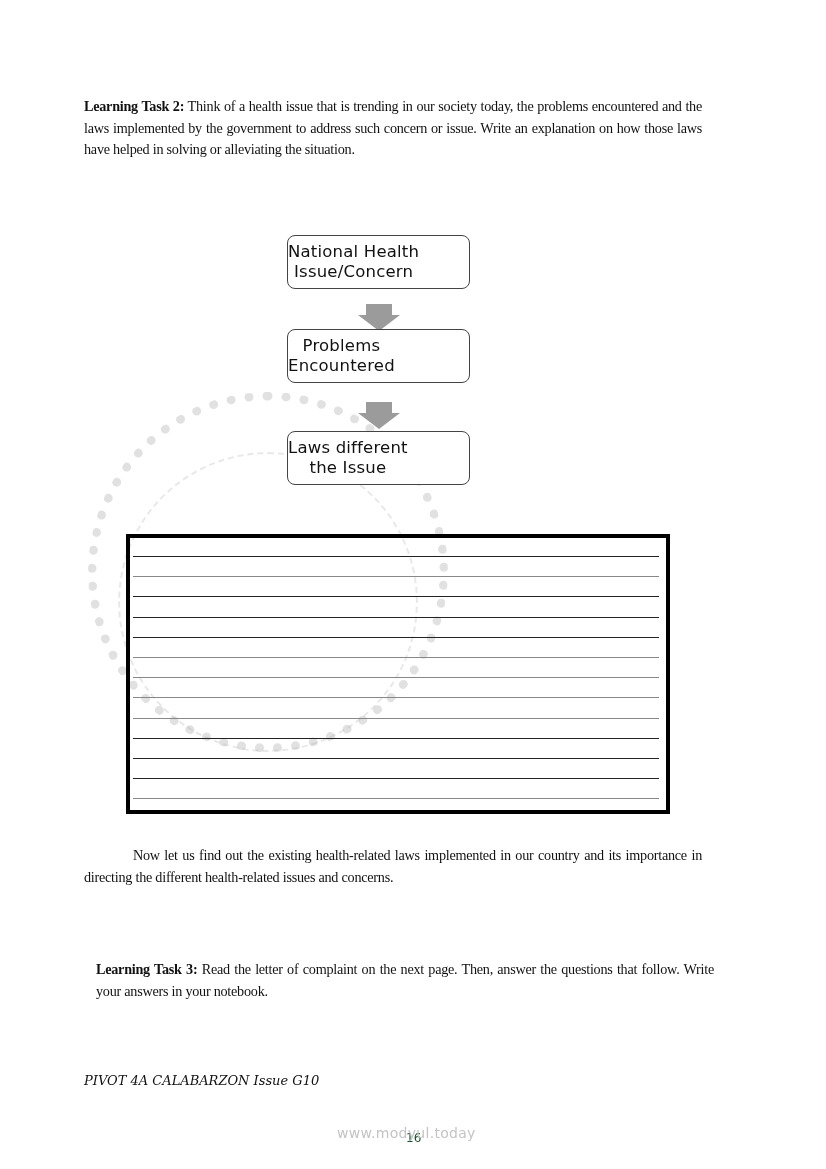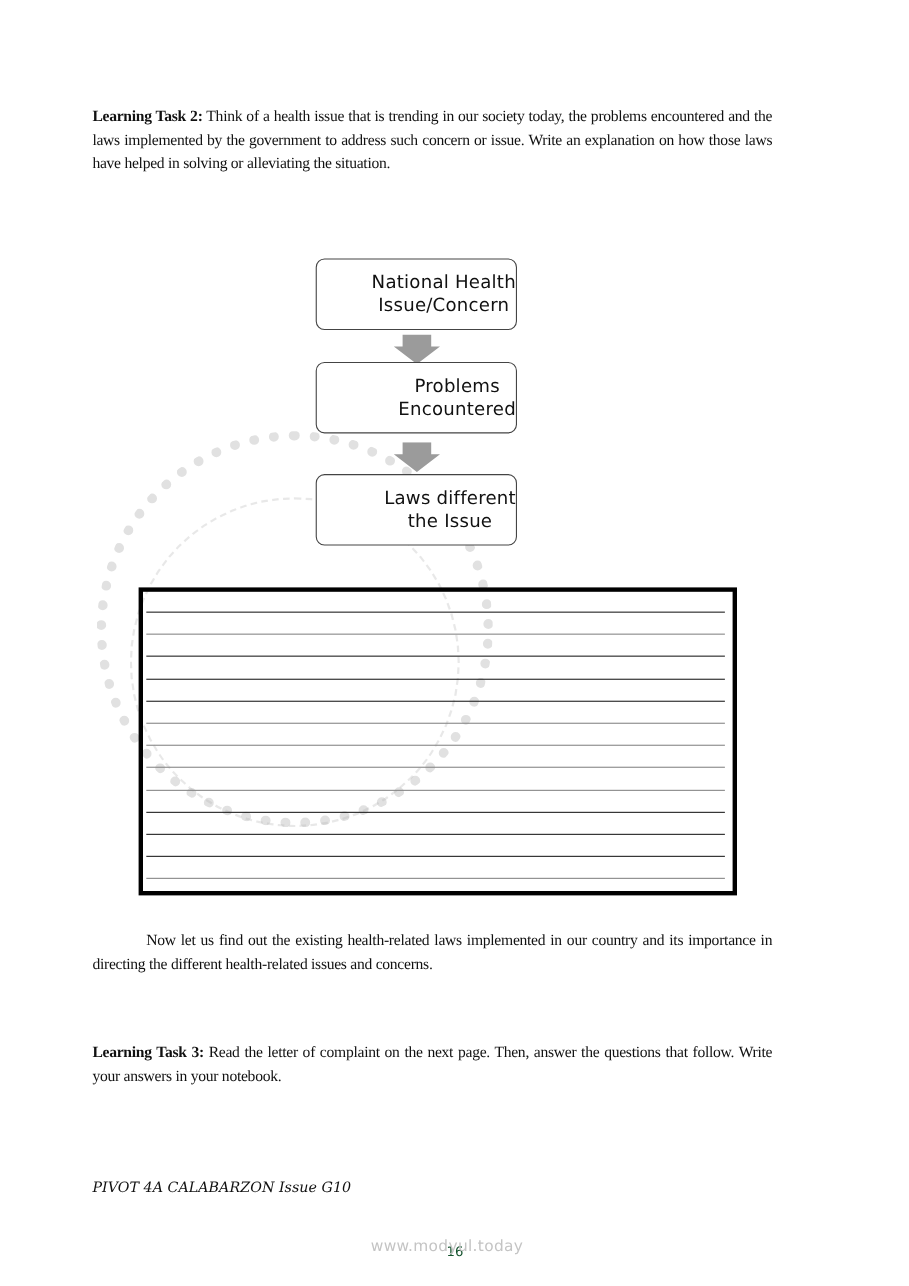--- a/index.html
+++ b/index.html
@@ -39,28 +39,28 @@
       border-radius: 50%;
       border: 2px dashed rgba(180,180,180,0.3);
       box-sizing: border-box;
     }
 
     
     .fbox {
       position: absolute;
       left: 287px;
       width: 183px;
-      height: 65px;
+      height: 54px;
       border: 1.3px solid #444;
       border-radius: 8px;
       box-sizing: border-box;
       background: #fff;
       display: flex;
       align-items: center;
-      justify-content: flex-end;
+      justify-content: flex-start;
       text-align: center;
       font-family: "DejaVu Sans", sans-serif;
       font-size: 16.5px;
       line-height: 20.5px;
       color: #111;
       letter-spacing: 0.2px;
     }
     .arrow { position: absolute; left: 358px; width: 42px; height: 27px; }
 
     
@@ -161,19 +161,19 @@
     <div class="write-line gray" style="top: 697.4px;"></div>
     <div class="write-line gray" style="top: 717.6px;"></div>
     <div class="write-line" style="top: 737.8px;"></div>
     <div class="write-line" style="top: 758px;"></div>
     <div class="write-line" style="top: 778.2px;"></div>
     <div class="write-line gray" style="top: 798.4px;"></div>
   </div>
 
 <p class="para indent" style="top:845px; margin:0;">Now let us find out the existing health-related laws implemented in our country and its importance in directing the different health-related issues and concerns.</p>
 
-<p class="para" style="top:947px; margin:0;">
+<p class="para" style="top:947px; margin:12px;">
   <b>Learning Task 3:</b><span> Read the letter of complaint on the next page. Then, answer the questions that follow. Write your answers in your notebook.</span>
 </p>
 
 <div class="footer-left">PIVOT 4A CALABARZON Issue G10</div>
 <div class="footer-page">16</div>
 <div class="site-mark">www.modyul.today</div>
 
 </body></html>

